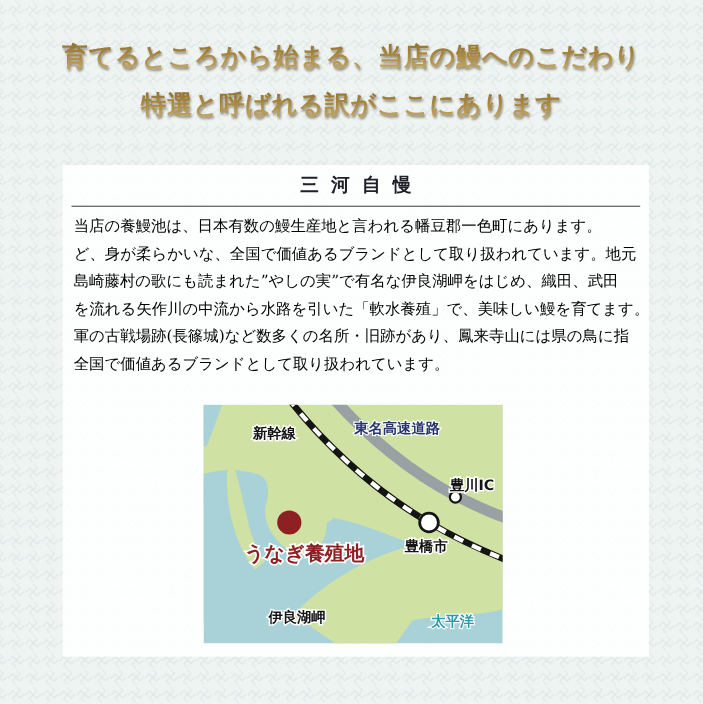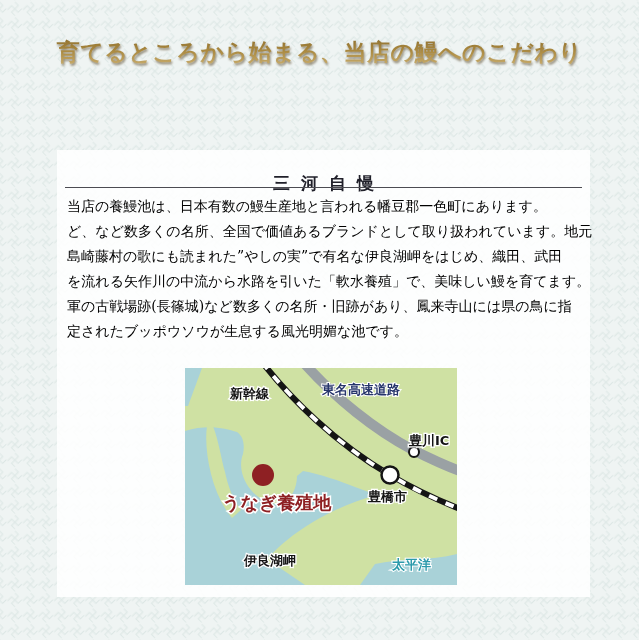--- a/index.html
+++ b/index.html
@@ -28,21 +28,21 @@
   }
 
   
   .panel{
     position:absolute;left:57px;top:150px;width:533px;height:447px;
     background:rgba(255,255,255,0.87);
   }
   .panel-title{
     position:absolute;top:7px;left:0;width:100%;
     text-align:center;font-size:17px;font-weight:bold;color:#20202a;
-    letter-spacing:11px;text-indent:11px;margin-top:15px;
+    letter-spacing:11px;text-indent:11px;
   }
   .panel-rule{
     position:absolute;top:37px;left:8px;right:8px;height:0;
     border-top:1px solid #4c4c52;
   }
   .body-text{
     position:absolute;top:44px;left:10px;right:8px;
     font-size:14px;line-height:25px;color:#000000;
   }
   .body-text div{white-space:nowrap;}
@@ -68,34 +68,35 @@
       </pattern>
     </defs>
     <rect width="639" height="640" fill="url(#saya)"></rect>
   </svg>
 </div>
 
 <div class="stage">
 
   <div class="hdr">
     <div class="hline">育てるところから始まる、当店の鰻へのこだわり</div>
+    <div class="hline">特選と呼ばれる訳がここにあります</div>
   </div>
 
   <div class="panel">
 
     <div class="panel-title">三河自慢</div>
     <div class="panel-rule"></div>
 
     <div class="body-text">
       <div>当店の養鰻池は、日本有数の鰻生産地と言われる幡豆郡一色町にあります。</div>
-      <div>ど、など数多くの名所、全国で価値あるブランドとして取り扱われています。地元</div>
+      <div>ど、身が柔らかいな、全国で価値あるブランドとして取り扱われています。地元</div>
       <div>島崎藤村の歌にも読まれた”やしの実”で有名な伊良湖岬をはじめ、織田、武田</div>
       <div>を流れる矢作川の中流から水路を引いた「軟水養殖」で、美味しい鰻を育てます。</div>
       <div>軍の古戦場跡(長篠城)など数多くの名所・旧跡があり、鳳来寺山には県の鳥に指</div>
-      <div>定されたブッポウソウが生息する風光明媚な池です。</div>
+      <div>全国で価値あるブランドとして取り扱われています。</div>
     </div>
 
     <div class="map">
       <svg width="272" height="217" viewBox="0 0 272 217" xmlns="http://www.w3.org/2000/svg" font-family="'DejaVu Sans','Liberation Sans',sans-serif">
 
         <rect width="272" height="217" fill="#a9d2d8"></rect>
 
         <path fill="#cfe1a3" d="M0,0 H272 V186 C245,193 215,190 190,196 L175,217 L120,217 L95,200 L78,195 L30,116 L0,92 Z"></path>
 
         <path fill="#a9d2d8" d="M0,63 C22,56 40,60 52,64 C58,68 60,76 58,86

